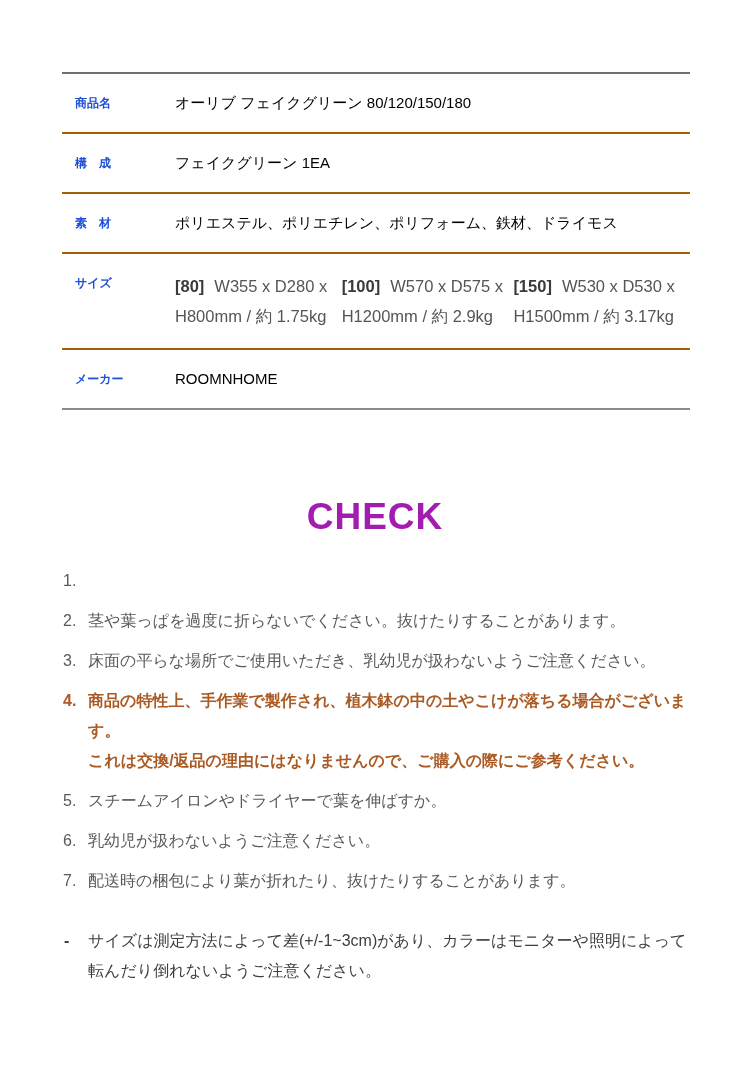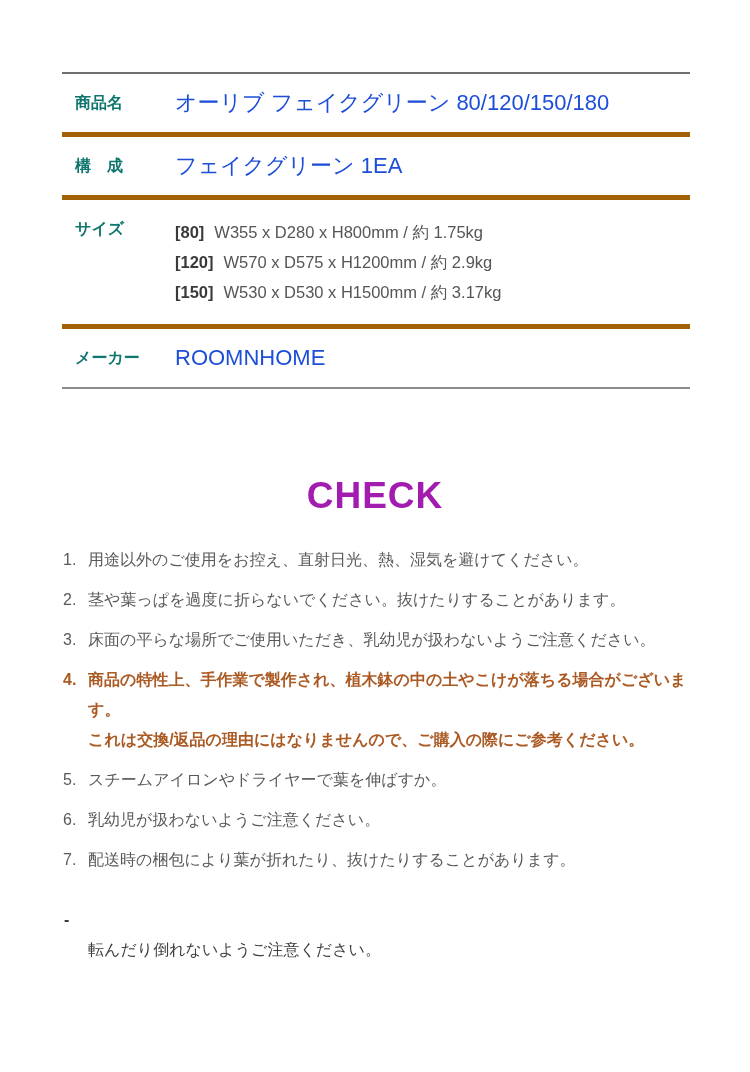--- a/index.html
+++ b/index.html
@@ -20,35 +20,35 @@
   .spec-table {
     margin: 72px 60px 0 62px;
     border-top: 2px solid #6f6f6f;
     border-bottom: 2px solid #8c8c8c;
   }
   .spec-row {
     display: flex;
     align-items: flex-start;
     padding: 17px 0 17px 13px;
   }
-  .spec-row + .spec-row { border-top: 5px solid #a16207; }
+  .spec-row + .spec-row { border-top: 2px solid #a16207; }
   .spec-label {
     flex: 0 0 100px;
-    font-size: 16px;
+    font-size: 12px;
     font-weight: bold;
-    color: #0f766e;
+    color: #1d4ed8;
     line-height: 24px;
     white-space: pre;
   }
   .spec-value {
-    font-size: 22px;
-    color: #1d4ed8;
+    font-size: 15px;
+    color: #000000;
     line-height: 24px;
   }
-  .size-lines { display: flex; flex-direction: column; }
+  .size-lines { display: flex; flex-direction: row; }
   .size-line { font-size: 16.5px; color: #555555; line-height: 30px; }
   .size-tag { font-weight: bold; color: #3a3a3a; margin-right: 10px; }
 
   
   .check-title {
     margin-top: 86px;
     text-align: center;
     font-size: 37px;
     font-weight: bold;
     letter-spacing: 1px;
@@ -90,50 +90,53 @@
     <div class="spec-row">
       <div class="spec-label">商品名</div>
       <div class="spec-value">オーリブ フェイクグリーン 80/120/150/180</div>
     </div>
 
     <div class="spec-row">
       <div class="spec-label">構　成</div>
       <div class="spec-value">フェイクグリーン 1EA</div>
     </div>
 
+    <div class="spec-row">
+      <div class="spec-label">素　材</div>
+      <div class="spec-value">ポリエステル、ポリエチレン、ポリフォーム、鉄材、ドライモス</div>
+    </div>
 
     <div class="spec-row">
       <div class="spec-label">サイズ</div>
       <div class="size-lines">
         <div class="size-line">
           <span class="size-tag">[80]</span><span>W355 x D280 x H800mm  /  約 1.75kg</span>
         </div>
         <div class="size-line">
-          <span class="size-tag">[120]</span><span>W570 x D575 x H1200mm  /  約 2.9kg</span>
+          <span class="size-tag">[100]</span><span>W570 x D575 x H1200mm  /  約 2.9kg</span>
         </div>
         <div class="size-line">
           <span class="size-tag">[150]</span><span>W530 x D530 x H1500mm  /  約 3.17kg</span>
         </div>
       </div>
     </div>
 
     <div class="spec-row">
       <div class="spec-label">メーカー</div>
       <div class="spec-value">ROOMNHOME</div>
     </div>
 
   </div>
 
   <div class="check-title">CHECK</div>
 
   <div class="check-list">
 
     <div class="check-item">
       <span class="num">1.</span>
-      <span>用途以外のご使用をお控え、直射日光、熱、湿気を避けてください。</span>
     </div>
 
     <div class="check-item">
       <span class="num">2.</span>
       <span>茎や葉っぱを過度に折らないでください。抜けたりすることがあります。</span>
     </div>
 
     <div class="check-item">
       <span class="num">3.</span>
       <span>床面の平らな場所でご使用いただき、乳幼児が扱わないようご注意ください。</span>
@@ -164,20 +167,20 @@
       </span>
     </div>
 
   </div>
 
   <div class="notes">
 
     <div class="note">
       <span class="bullet">-</span>
       <span>
-        <br>
+        <span>サイズは測定方法によって差(+/-1~3cm)があり、カラーはモニターや照明によって</span><br>
         <span>転んだり倒れないようご注意ください。</span>
       </span>
     </div>
 
   </div>
 
 </div>
 
 </body></html>

